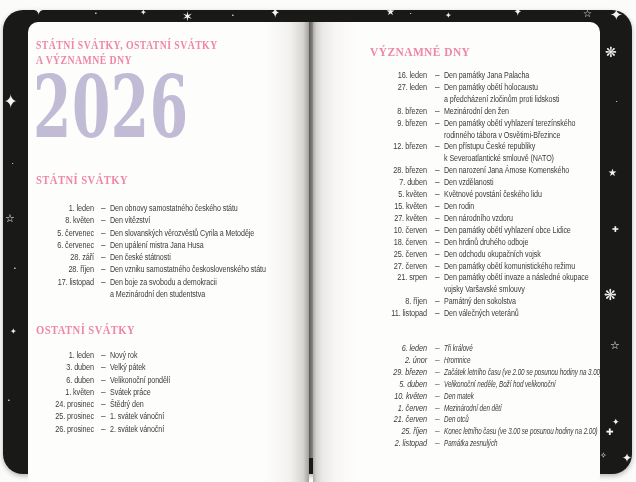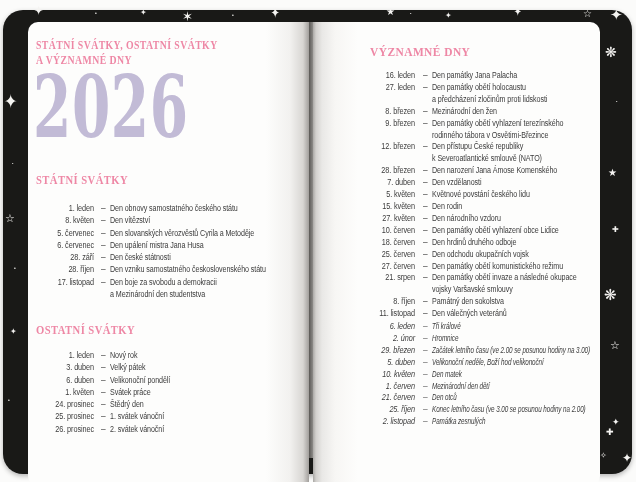--- a/index.html
+++ b/index.html
@@ -65,35 +65,35 @@
   .lp-list1{position:absolute;left:0;top:180px;}
   .lp-list2{position:absolute;left:0;top:327px;}
   .rp-lists{position:absolute;left:0;top:48px;width:100%;}
   .row{
     display:flex;align-items:flex-start;
     font-size:8.3px;line-height:12.3px;color:#3b3b3b;
     letter-spacing:-0.1px;
   }
   .page-right .row{line-height:11.9px;}
   .page-left .row{padding-left:20px;}
-  .page-right .row{padding-left:8px;}
+  .page-right .row{padding-left:20px;}
   .date{
     flex:none;text-align:right;
     transform:scaleX(0.88);transform-origin:right top;
     white-space:nowrap;
   }
   .page-left .date{width:46px;}
   .page-right .date{width:94px;}
   .dash{flex:none;width:9px;margin-left:7px;}
   .page-right .dash{margin-left:8px;}
   .desc{
     flex:none;white-space:pre;
     transform:scaleX(0.86);transform-origin:left top;
   }
-  .seasonal{margin-top:1px;}
+  .seasonal{margin-top:23px;}
   .seasonal .row{font-style:italic;}
   .seasonal .desc{transform:scaleX(0.76);}
 </style>
 </head>
 <body>
 
 <div class="stage">
   <div class="cover" style="background: rgb(25, 25, 23);">
     <div id="decor">
         <span class="decor-star" style="left: 31px; top: -6px; font-size: 11px; transform: scaleY(1.2); transform-origin: center top;">✦</span>

